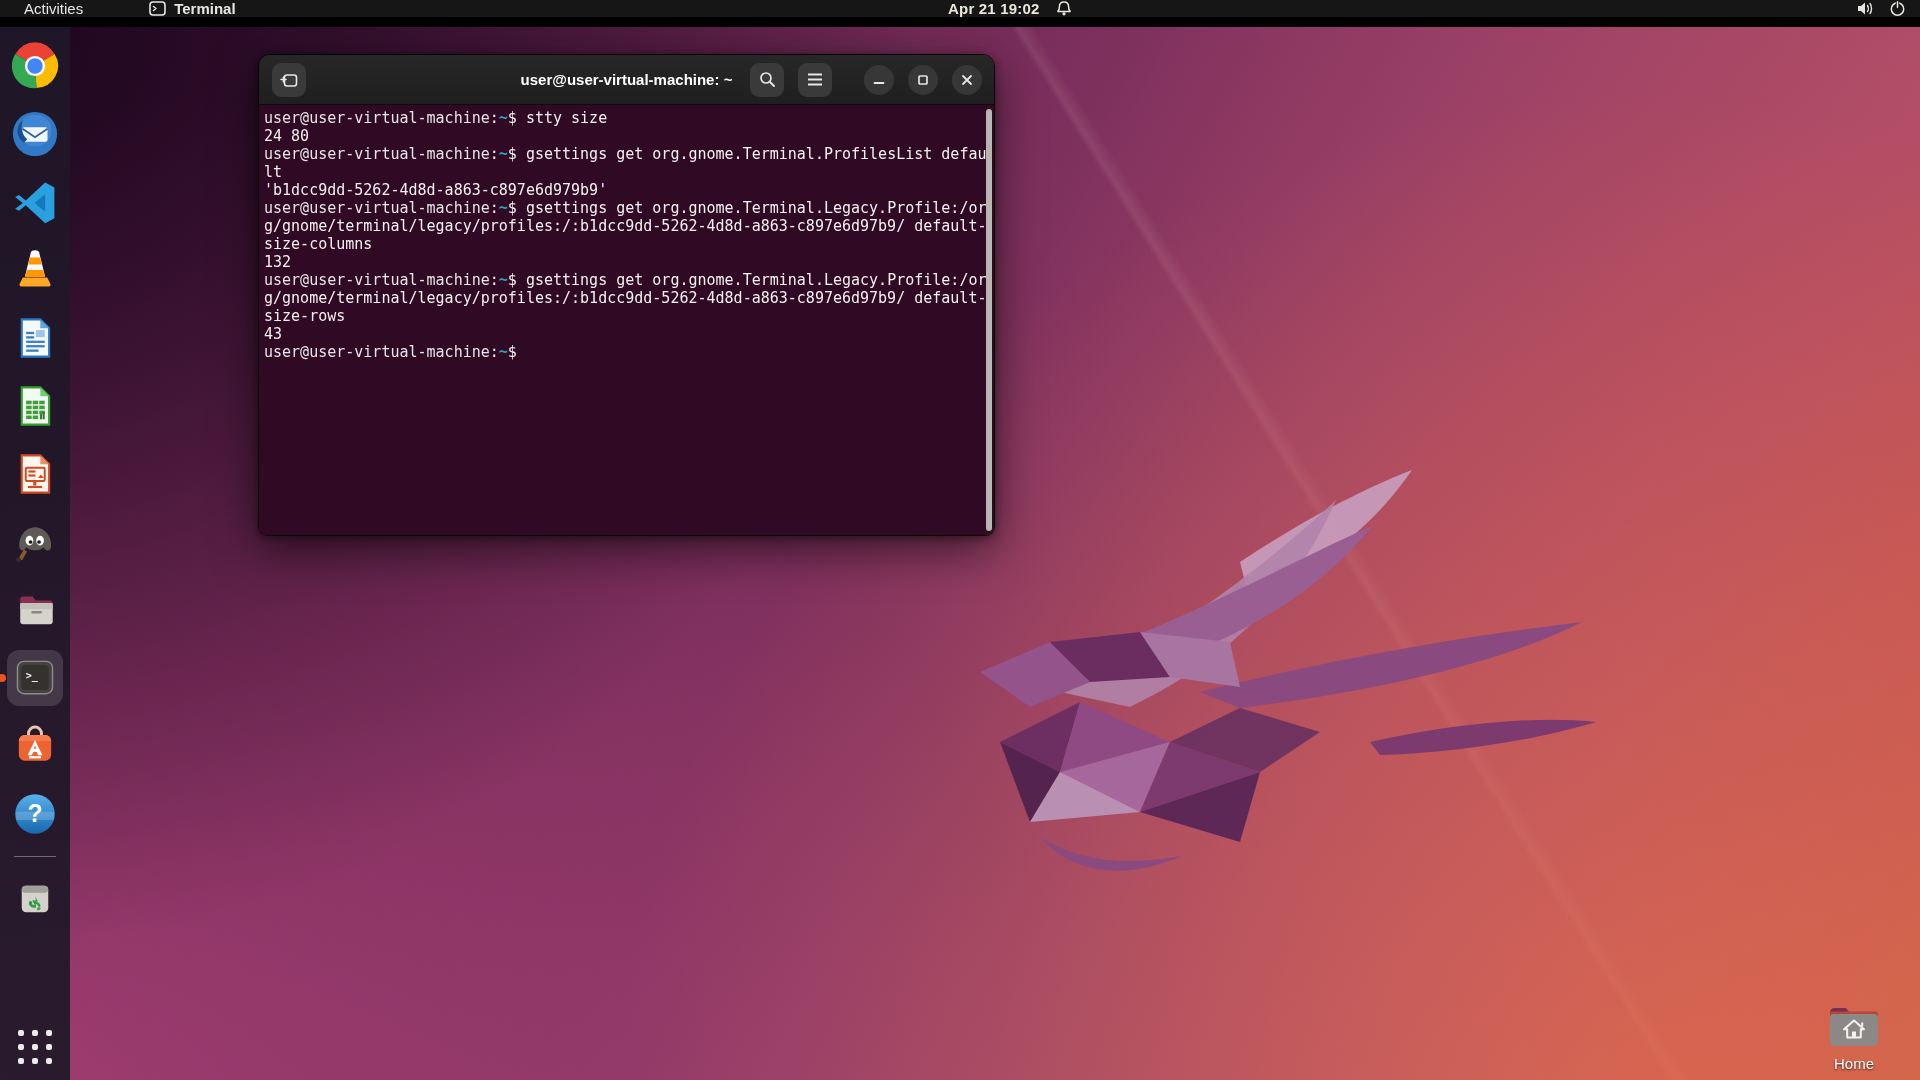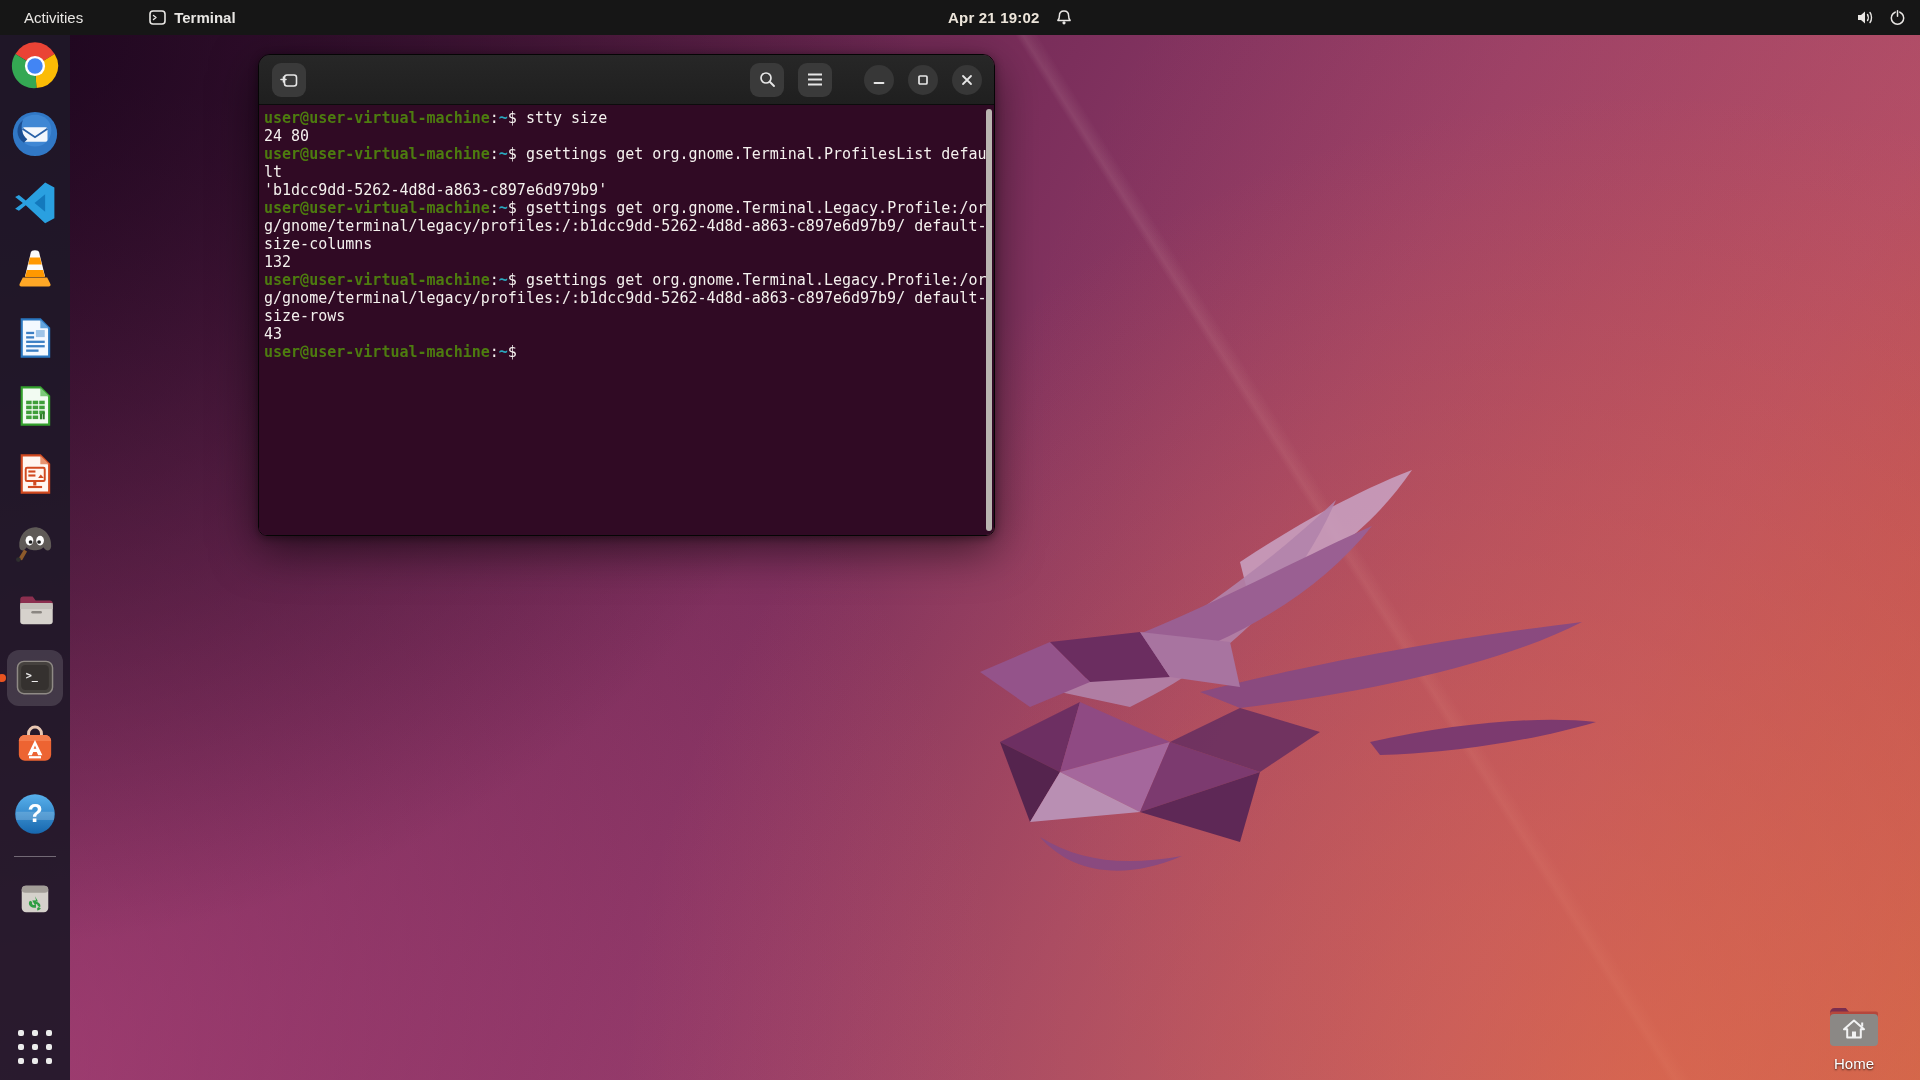--- a/index.html
+++ b/index.html
@@ -1,20 +1,20 @@
 <!DOCTYPE html>
 <html><head>
 <meta charset="utf-8">
 <style>
   * { margin:0; padding:0; box-sizing:border-box; }
   html,body { width:1920px; height:1080px; overflow:hidden; background:#000; font-family:"Liberation Sans", sans-serif; }
 
   
   .topbar{
-    position:absolute; left:0; top:0; width:1920px; height:35px;
+    position:absolute; left:0; top:0; width:1920px; height:17px;
     background:#161616; color:#e8e6e3; z-index:50;
     display:flex; align-items:center; font-size:15px;
   }
   .tb-left{ display:flex; align-items:center; gap:34px; padding-left:18px; }
   .tb-activities{ padding:2px 6px; border-radius:6px; cursor:pointer; }
   .tb-app{ display:flex; align-items:center; gap:8px; font-weight:bold;padding-left:26px; }
   .tb-app svg{ display:block; }
   .clock-cluster{ position:absolute; left:948px; top:0; bottom:0; display:flex; align-items:center; gap:16px; }
   .tb-clock{ font-weight:bold; color:#ece5da; letter-spacing:.2px;text-align:right; }
   .tb-right{ position:absolute; right:14px; top:0; bottom:0; display:flex; align-items:center; gap:14px; }
@@ -81,21 +81,21 @@
   .ttb-gap{ width:4px; }
 
   .term-body{
     position:absolute; left:0; top:50px; right:0; bottom:0;
     background:#300a24; padding:4px 0 0 5px;
   }
   .term-text{
     font-family:"DejaVu Sans Mono", monospace; font-size:15px; line-height:18px;
     white-space:pre; color:#f4f1ee;
   }
-  .t-prompt{ color:#4d7c0f; font-weight:bold; }
+  .t-prompt{ color:#e5e5e5; font-weight:normal; }
   .t-path{ color:#2aa7bd; font-weight:bold; }
   .t-fg{ color:#f4f1ee; }
   .term-scrollbar{
     position:absolute; right:2px; top:4px; bottom:4px; width:6px;
     border-radius:3px; background:#b9b5b0; cursor:pointer;
   }
   svg{ display:block; }
 </style>
 </head>
 <body>
@@ -334,20 +334,21 @@
 <div class="term-win">
   <div class="term-titlebar">
     <div class="ttb-left">
       <div class="tb-btn">
         <svg width="18" height="16" viewBox="0 0 18 16">
           <rect x="4.5" y="3" width="12" height="11" rx="2.5" fill="none" stroke="#e6e6e6" stroke-width="1.6"></rect>
           <path d="M1 7.5h5M3.5 5v5" stroke="#e6e6e6" stroke-width="1.6" stroke-linecap="round"></path>
         </svg>
       </div>
     </div>
+    <div class="term-title">user@user-virtual-machine: ~</div>
     <div class="ttb-right">
       <div class="tb-btn">
         <svg width="17" height="17" viewBox="0 0 17 17">
           <circle cx="7" cy="7" r="5" fill="none" stroke="#e6e6e6" stroke-width="1.7"></circle>
           <line x1="11" y1="11" x2="15" y2="15" stroke="#e6e6e6" stroke-width="1.9" stroke-linecap="round"></line>
         </svg>
       </div>
       <div class="tb-btn">
         <svg width="16" height="13" viewBox="0 0 16 13">
           <line x1="1" y1="1.5" x2="15" y2="1.5" stroke="#e6e6e6" stroke-width="1.8"></line>

